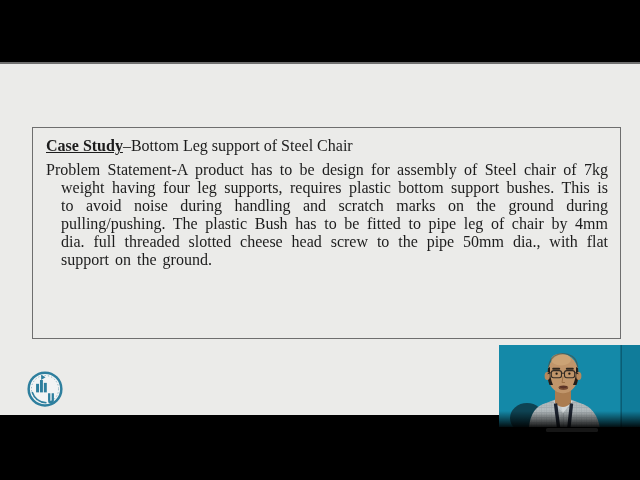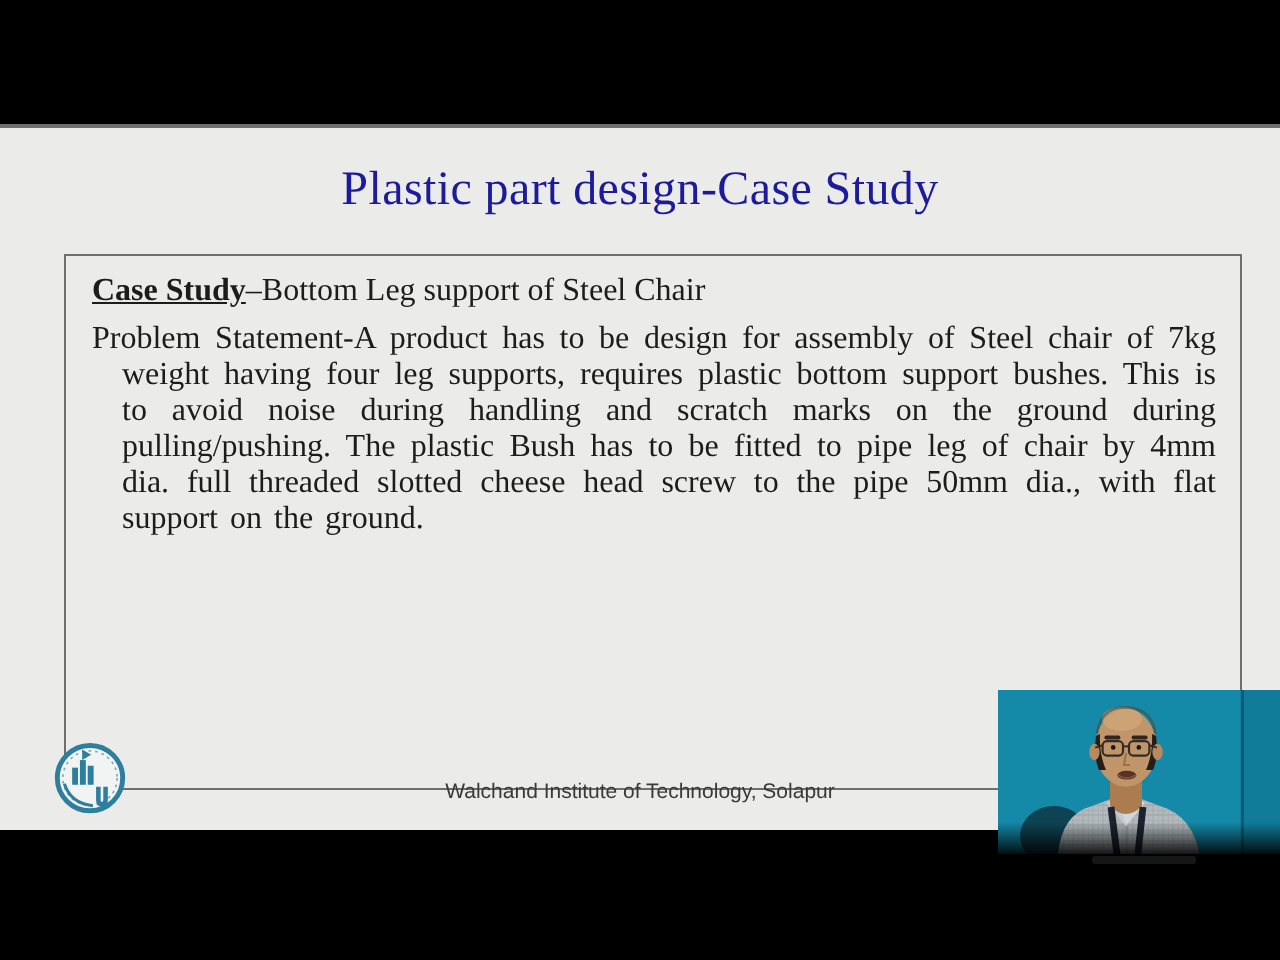--- a/index.html
+++ b/index.html
@@ -35,21 +35,21 @@
     font-family: "Liberation Serif", serif;
     font-size: 24px;
     letter-spacing: 0.2px;
     color: #1b1b9c;
   }
   .case-box {
     position: absolute;
     left: 32px;
     top: 63px;
     width: 589px;
-    height: 268px;
+    height: 212px;
     border: 1.5px solid #6e6e6e;
     box-sizing: border-box;
     padding: 7px 12px 0 13px;
     color: #1c1c1c;
     font-size: 16px;
   }
   .case-heading {
     line-height: 22px;
     margin: 0 0 4px 0;
   }
@@ -95,21 +95,20 @@
 </style>
 </head>
 <body>
 
 <div id="stage">
 
   <div style="position:absolute;left:0;top:0;width:640px;height:62px;background:#000;"></div>
 
   <div class="slide">
 
-    <div class="slide-title">Plastic part design-Case Study</div>
 
     <div class="case-box">
       <p class="case-heading">
         <span class="bold-underline">Case Study</span><span>–Bottom Leg support of Steel Chair</span>
       </p>
       <p class="case-body">Problem Statement-A product has to be design for assembly of Steel chair of 7kg weight having four leg supports, requires plastic bottom support bushes. This is to avoid noise during handling and scratch marks on the ground during pulling/pushing. The plastic Bush has to be fitted to pipe leg of chair by 4mm dia. full threaded slotted cheese head screw to the pipe 50mm dia., with flat support on the ground.</p>
     </div>
 
     <div class="logo-wrap">
       <svg viewBox="0 0 40 46" width="38" height="44" aria-hidden="true">
@@ -117,21 +116,20 @@
         <circle cx="20" cy="22" r="14.3" fill="none" stroke="#5b92a8" stroke-width="0.9" stroke-dasharray="1.4 2.1" opacity="0.75"></circle>
         <rect x="10.6" y="16.5" width="3.1" height="9" fill="#2e7f9e"></rect>
         <rect x="14.7" y="12.5" width="3.1" height="13" fill="#2e7f9e"></rect>
         <rect x="18.8" y="15.5" width="3.1" height="10" fill="#2e7f9e"></rect>
         <path d="M15.9,12.5 L15.9,7 L20.6,9.7 Z" fill="#2e7f9e"></path>
         <path d="M6.5,25 Q10,35.5 21.5,36.5" fill="none" stroke="#2e7f9e" stroke-width="1.6"></path>
         <path d="M23.2,26.5 v7.2 q0,3.4 3.1,3.4 q3.1,0 3.1,-3.4 v-7.2 h-2.4 v7 q0,1.1 -0.7,1.1 q-0.7,0 -0.7,-1.1 v-7 Z" fill="#2e7f9e"></path>
       </svg>
     </div>
 
-    <div class="footer-text">Walchand Institute of Technology, Solapur</div>
   </div>
 
   <div style="position:absolute;left:0;top:415px;width:640px;height:65px;background:#000;"></div>
 
   <div class="webcam">
     <svg viewBox="0 0 141 135" width="141" height="135" aria-hidden="true">
       <defs>
         <pattern id="check" width="5" height="5" patternUnits="userSpaceOnUse">
           <rect width="5" height="5" fill="#b3babd"></rect>
           <path d="M0,0 H5 M0,2.5 H5" stroke="#9aa3a8" stroke-width="0.6"></path>

